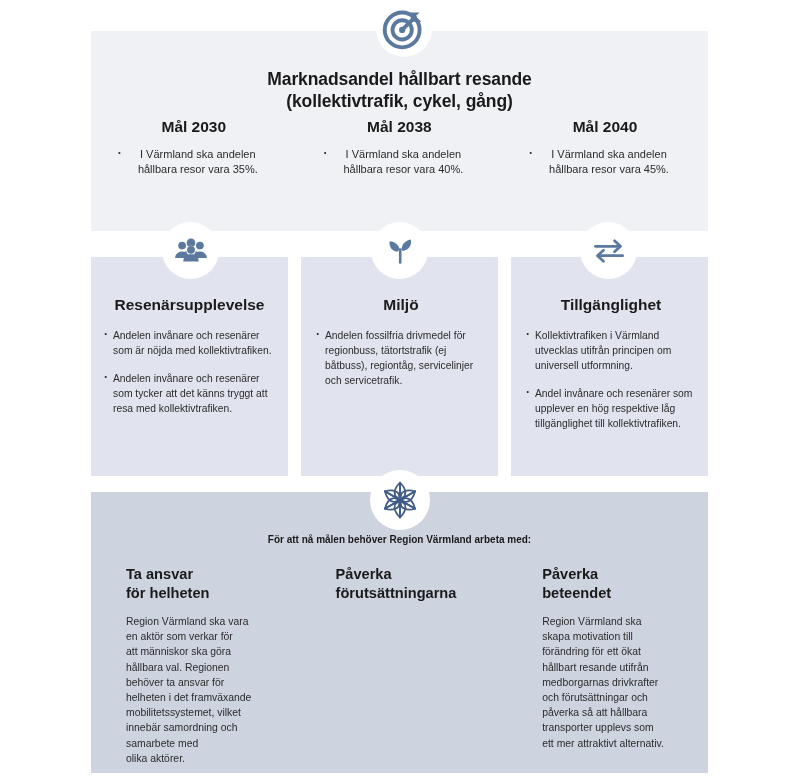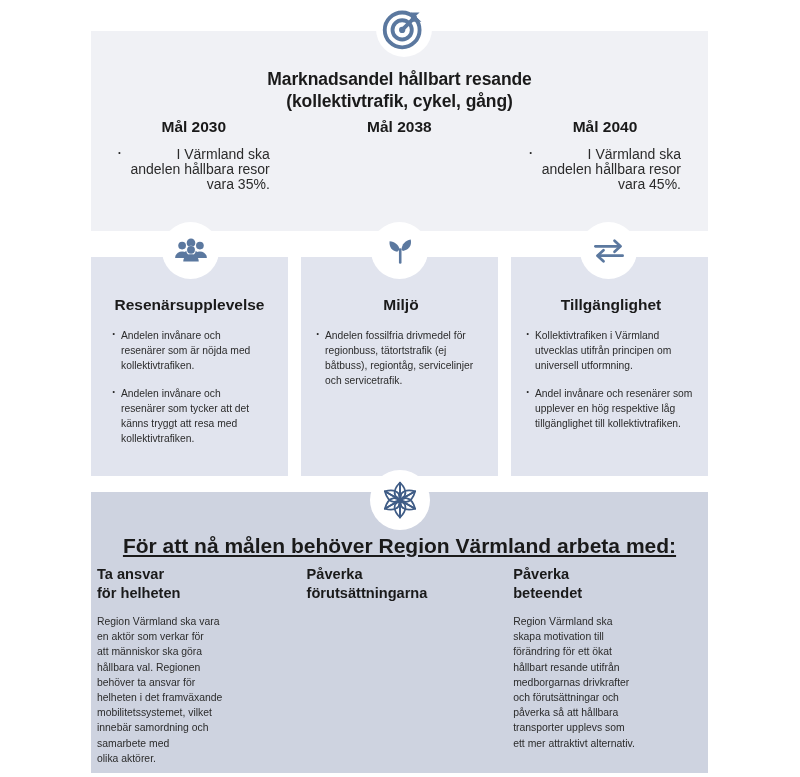--- a/index.html
+++ b/index.html
@@ -29,40 +29,40 @@
     position: absolute; left: 91px; top: 118px; width: 617px;
     display: flex;
   }
   .goal-col { width: 205.6px; text-align: center; }
   .goal-label {
     font-size: 15.5px; font-weight: bold; color: #1a1a1a;
     margin-bottom: 11px;
     text-align: center;
   }
   .goal-bullet {
-    display: inline-block; text-align: right;
-    font-size: 14px; line-height: 15px; color: #2b2b2b;
+    display: inline-block; text-align: center;
+    font-size: 11px; line-height: 15px; color: #2b2b2b;
     position: relative; padding-left: 8px;
     max-width: 152px;
   }
   .goal-bullet::before {
     content: "\00B7"; position: absolute; left: 0px; top: -1px;
     font-size: 12px; font-weight: bold; color: #2b2b2b;
   }
 
   
   .cards {
     position: absolute; left: 91px; top: 257px;
     width: 617px; height: 219px;
     display: flex; justify-content: space-between;
   }
   .card {
     width: 197px; height: 219px;
     background: #e1e4ee;
-    padding: 0 21px;
+    padding: 0 13px;
     position: relative;
   }
   .card-title {
     text-align: center; font-size: 15.5px; font-weight: bold;
     color: #1a1a1a; margin-top: 39px; margin-bottom: 14px;
   }
   .card ul { list-style: none; margin-top: 10px; }
   .card li {
     font-size: 10.3px; line-height: 15px; color: #2b2b2b;
     position: relative; padding-left: 9px; margin-bottom: 13px;
@@ -75,26 +75,25 @@
   .card.card-right { padding: 0 12px 0 15px; }
 
   
   .bottom-panel {
     position: absolute; left: 91px; top: 492px;
     width: 617px; height: 281px;
     background: #ced3e0;
   }
   .bottom-heading {
     position: absolute; left: 91px; top: 534px; width: 617px;
-    text-align: center; font-size: 21px; font-weight: bold;
+    text-align: center; font-size: 10px; font-weight: bold;
     color: #1a1a1a;
-    text-decoration: underline;
   }
   .bottom-cols {
-    position: absolute; left: 78px; top: 565px; width: 617px;
+    position: absolute; left: 107px; top: 565px; width: 617px;
     display: flex;
   }
   .bcol { width: 205.6px; padding-right: 22px; }
   .bcol:nth-child(1) { padding-left: 19px; }
   .bcol:nth-child(2) { padding-left: 23px; }
   .bcol:nth-child(3) { padding-left: 24px; }
   .bcol-title {
     font-size: 14.6px; font-weight: bold; color: #1a1a1a;
     line-height: 19px; margin-bottom: 11px;
   }
@@ -140,20 +139,21 @@
     <div>(kollektivtrafik, cykel, gång)</div>
   </div>
 
   <div class="goal-row">
     <div class="goal-col">
       <div class="goal-label">Mål 2030</div>
       <div class="goal-bullet">I Värmland ska andelen hållbara resor vara 35%.</div>
     </div>
     <div class="goal-col">
       <div class="goal-label">Mål 2038</div>
+      <div class="goal-bullet">I Värmland ska andelen hållbara resor vara 40%.</div>
     </div>
     <div class="goal-col">
       <div class="goal-label">Mål 2040</div>
       <div class="goal-bullet">I Värmland ska andelen hållbara resor vara 45%.</div>
     </div>
   </div>
 
   <div class="cards">
 
     <div class="card card-left">

